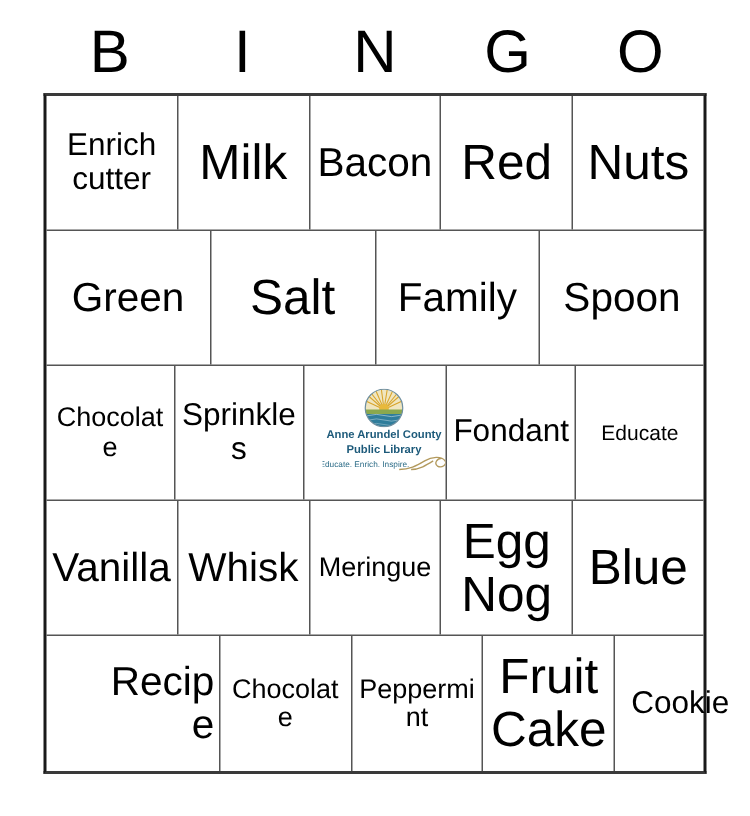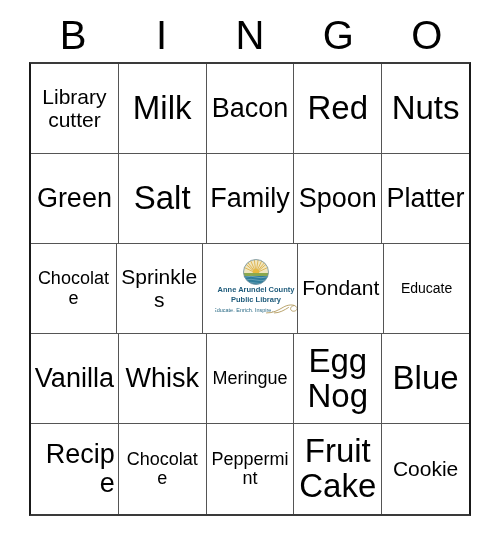--- a/index.html
+++ b/index.html
@@ -53,20 +53,21 @@
   }
   .grid-row {
     display: flex;
     width: 100%;
     height: 90px;
     box-sizing: border-box;
     border-bottom: 1px solid #555555;
   }
   .grid-row:last-child {
     border-bottom: none;
+    margin-left: 28px;
   }
   .cell {
     flex: 1 1 0;
     min-width: 0;
     box-sizing: border-box;
     border-right: 1px solid #555555;
     display: flex;
     align-items: center;
     justify-content: center;
     text-align: center;
@@ -151,21 +152,21 @@
     <div class="header-cell">I</div>
     <div class="header-cell">N</div>
     <div class="header-cell">G</div>
     <div class="header-cell">O</div>
   </div>
 
   <div class="grid">
 
     <div class="grid-row">
       <div class="cell">
-          <span class="cell-text fs-md">Library cutter</span>
+          <span class="cell-text fs-md">Enrich cutter</span>
         </div>
       <div class="cell">
           <span class="cell-text fs-xl">Milk</span>
         </div>
       <div class="cell">
           <span class="cell-text fs-lg">Bacon</span>
         </div>
       <div class="cell">
           <span class="cell-text fs-xl">Red</span>
         </div>
@@ -179,23 +180,20 @@
           <span class="cell-text fs-lg">Green</span>
         </div>
       <div class="cell">
           <span class="cell-text fs-xl">Salt</span>
         </div>
       <div class="cell">
           <span class="cell-text fs-lg">Family</span>
         </div>
       <div class="cell">
           <span class="cell-text fs-lg">Spoon</span>
-        </div>
-      <div class="cell">
-          <span class="cell-text fs-lg">Platter</span>
         </div>
     </div>
 
     <div class="grid-row">
       <div class="cell">
           <span class="cell-text fs-sm">Chocolate</span>
         </div>
       <div class="cell">
           <span class="cell-text fs-md">Sprinkles</span>
         </div>

